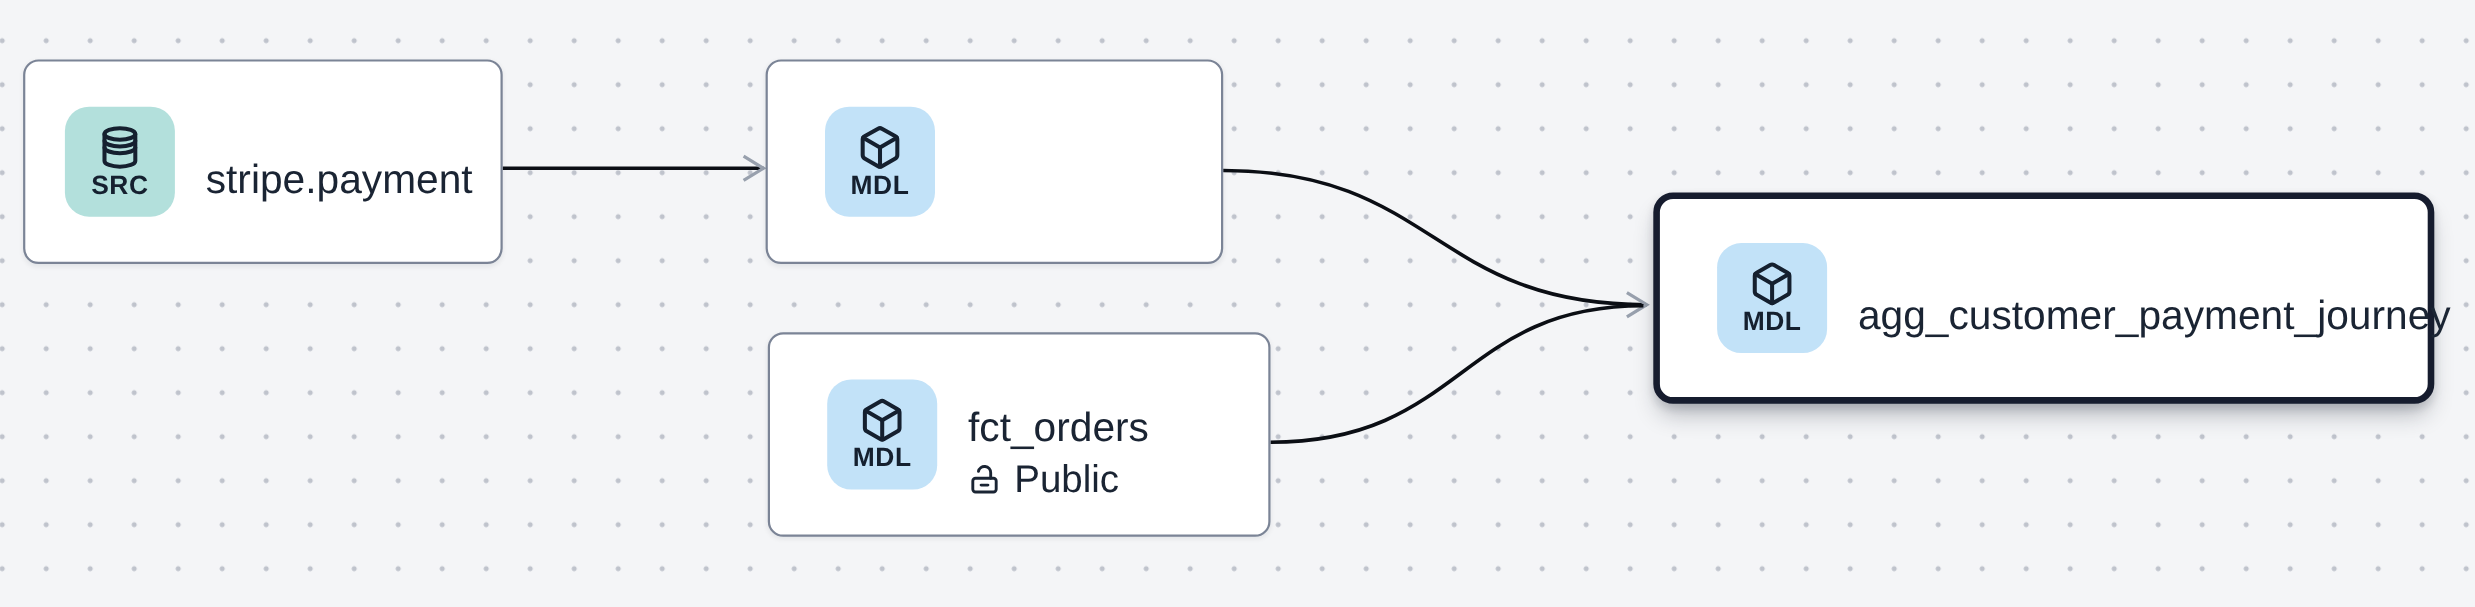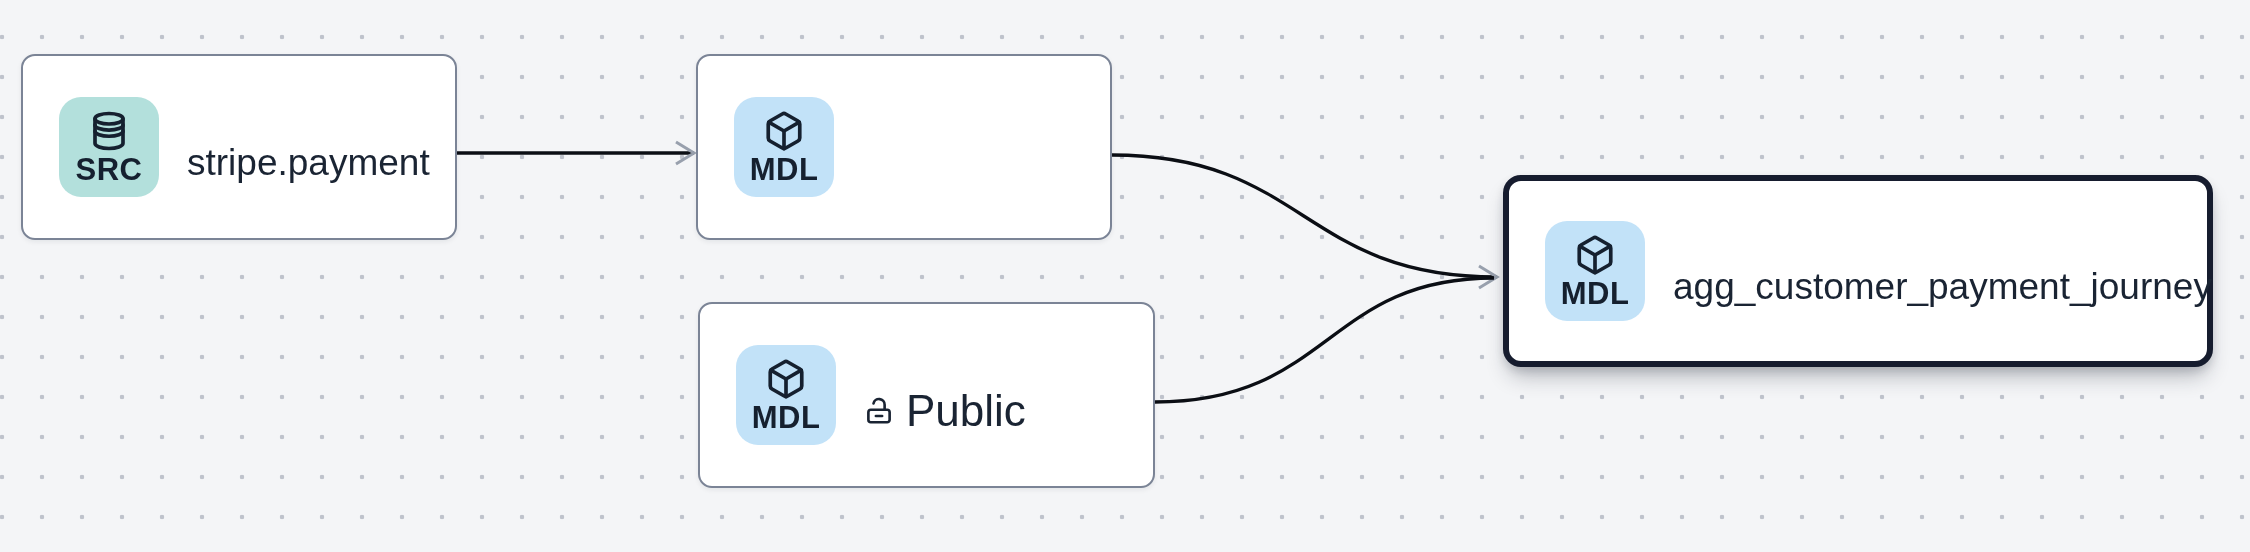--- a/index.html
+++ b/index.html
@@ -66,24 +66,24 @@
     height: 100px;
     border-radius: 22px;
     display: flex;
     flex-direction: column;
     align-items: center;
     justify-content: center;
     gap: 2px;
     color: var(--badge-text);
   }
   .badge.src { background: var(--badge-src-bg); }
-  .badge.mdl { background: var(--badge-mdl-bg); }
+  .badge.mdl { background: var(--badge-mdl-bg); margin-left: 16px; }
   .badge svg { display: block; }
   .badge-text {
-    font-size: 31px;
+    font-size: 24px;
     font-weight: 700;
     letter-spacing: 0.5px;
     line-height: 1;
     color: var(--badge-text);
   }
 
   .node-text {
     display: flex;
     flex-direction: column;
     justify-content: center;
@@ -96,21 +96,21 @@
     line-height: 1.15;
     white-space: nowrap;
   }
   .access-row {
     display: flex;
     align-items: center;
     gap: 12px;
     color: var(--text);
   }
   .access-label {
-    font-size: 44px;
+    font-size: 35px;
     line-height: 1.1;
     color: var(--text);
   }
 </style>
 </head>
 <body>
 
 <div class="canvas">
 
   <svg class="edges" viewBox="0 0 2250 552" xmlns="http://www.w3.org/2000/svg">
@@ -153,20 +153,21 @@
   <div class="node" style="left:698px; top:302px; width:457px; height:186px;">
     <div class="badge mdl">
       <svg width="42" height="42" viewBox="0 0 24 24" fill="none" stroke="currentColor" stroke-width="2.1" stroke-linecap="round" stroke-linejoin="round">
         <path d="M21 16V8a2 2 0 0 0-1-1.73l-7-4a2 2 0 0 0-2 0l-7 4A2 2 0 0 0 3 8v8a2 2 0 0 0 1 1.73l7 4a2 2 0 0 0 2 0l7-4A2 2 0 0 0 21 16z"></path>
         <polyline points="3.27 6.96 12 12.01 20.73 6.96"></polyline>
         <line x1="12" y1="22.08" x2="12" y2="12"></line>
       </svg>
       <span class="badge-text">MDL</span>
     </div>
     <div class="node-text">
+      <div class="node-label">fct_orders</div>
       <div class="access-row">
         <svg width="30" height="30" viewBox="0 0 24 24" fill="none" stroke="currentColor" stroke-width="2.1" stroke-linecap="round" stroke-linejoin="round" style="transform: scaleX(-1);">
           <rect x="3.5" y="11" width="17" height="10" rx="2"></rect>
           <path d="M7.5 11V7a4.5 4.5 0 0 1 8.9-1"></path>
           <line x1="9.5" y1="16" x2="14.5" y2="16"></line>
         </svg>
         <span class="access-label">Public</span>
       </div>
     </div>
   </div>

